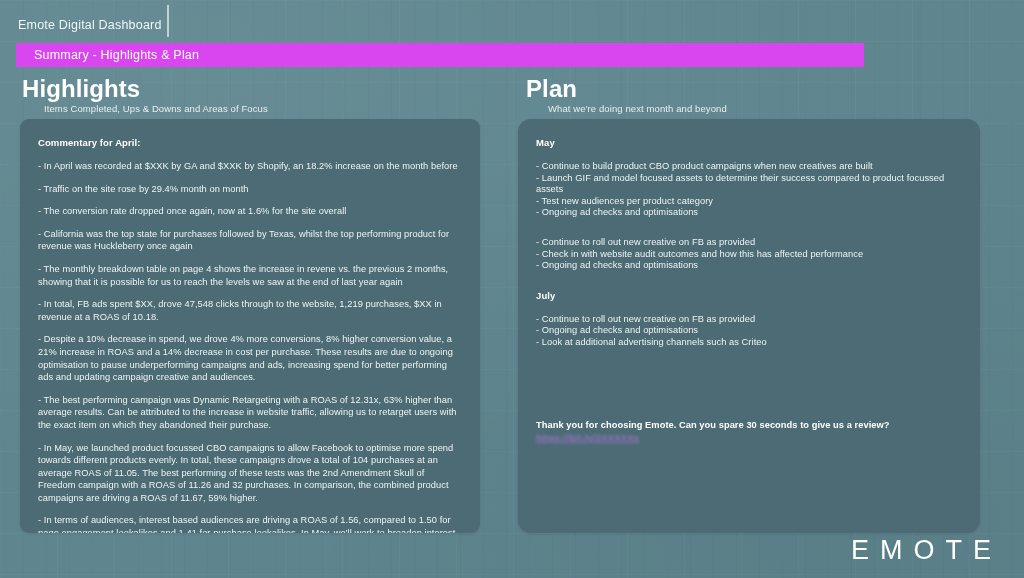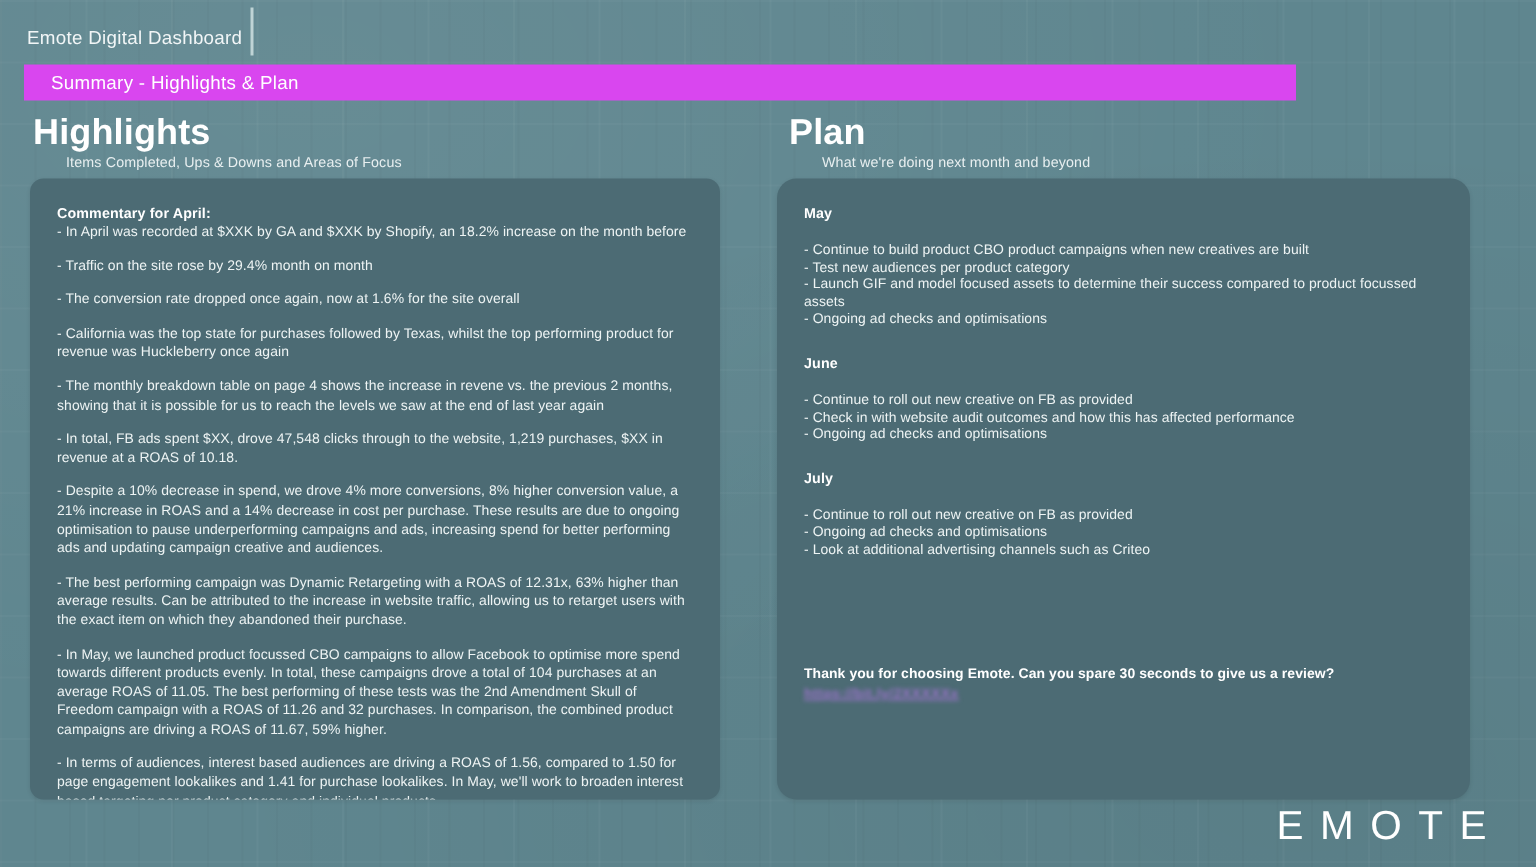--- a/index.html
+++ b/index.html
@@ -112,20 +112,21 @@
     overflow: hidden;
     border-radius: 13px;
   }
 
   
   .commentary-heading {
     font-size: 9.5px;
     font-weight: bold;
     color: #ffffff;
     letter-spacing: 0.1px;
+    margin-bottom: 12px;
   }
   .commentary-para {
     font-size: 9.3px;
     color: #eef4f4;
     line-height: 12.6px;
     margin-bottom: 10px;
     letter-spacing: 0.05px;
   }
 
   
@@ -212,26 +213,25 @@
         <div class="commentary-para">- In May, we launched product focussed CBO campaigns to allow Facebook to optimise more spend towards different products evenly. In total, these campaigns drove a total of 104 purchases at an average ROAS of 11.05. The best performing of these tests was the 2nd Amendment Skull of Freedom campaign with a ROAS of 11.26 and 32 purchases. In comparison, the combined product campaigns are driving a ROAS of 11.67, 59% higher.</div>
         <div class="commentary-para">- In terms of audiences, interest based audiences are driving a ROAS of 1.56, compared to 1.50 for page engagement lookalikes and 1.41 for purchase lookalikes. In May, we'll work to broaden interest based targeting per product category and individual products.</div>
       </div>
   </div>
 
   <div class="card" id="card-plan">
     <div id="plan-groups">
         <div class="plan-group">
           <div class="plan-month">May</div>
           <div class="plan-item">- Continue to build product CBO product campaigns when new creatives are built</div>
+          <div class="plan-item">- Launch GIF and model focused assets to determine their success compared to product focussed assets</div>
           <div class="plan-item">- Test new audiences per product category</div>
-          <div class="plan-item">- Launch GIF and model focused assets to determine their success compared to product focussed assets</div>
           <div class="plan-item">- Ongoing ad checks and optimisations</div>
         </div>
         <div class="plan-group">
-          <div class="plan-month">June</div>
           <div class="plan-item">- Continue to roll out new creative on FB as provided</div>
           <div class="plan-item">- Check in with website audit outcomes and how this has affected performance</div>
           <div class="plan-item">- Ongoing ad checks and optimisations</div>
         </div>
         <div class="plan-group">
           <div class="plan-month">July</div>
           <div class="plan-item">- Continue to roll out new creative on FB as provided</div>
           <div class="plan-item">- Ongoing ad checks and optimisations</div>
           <div class="plan-item">- Look at additional advertising channels such as Criteo</div>
         </div>

